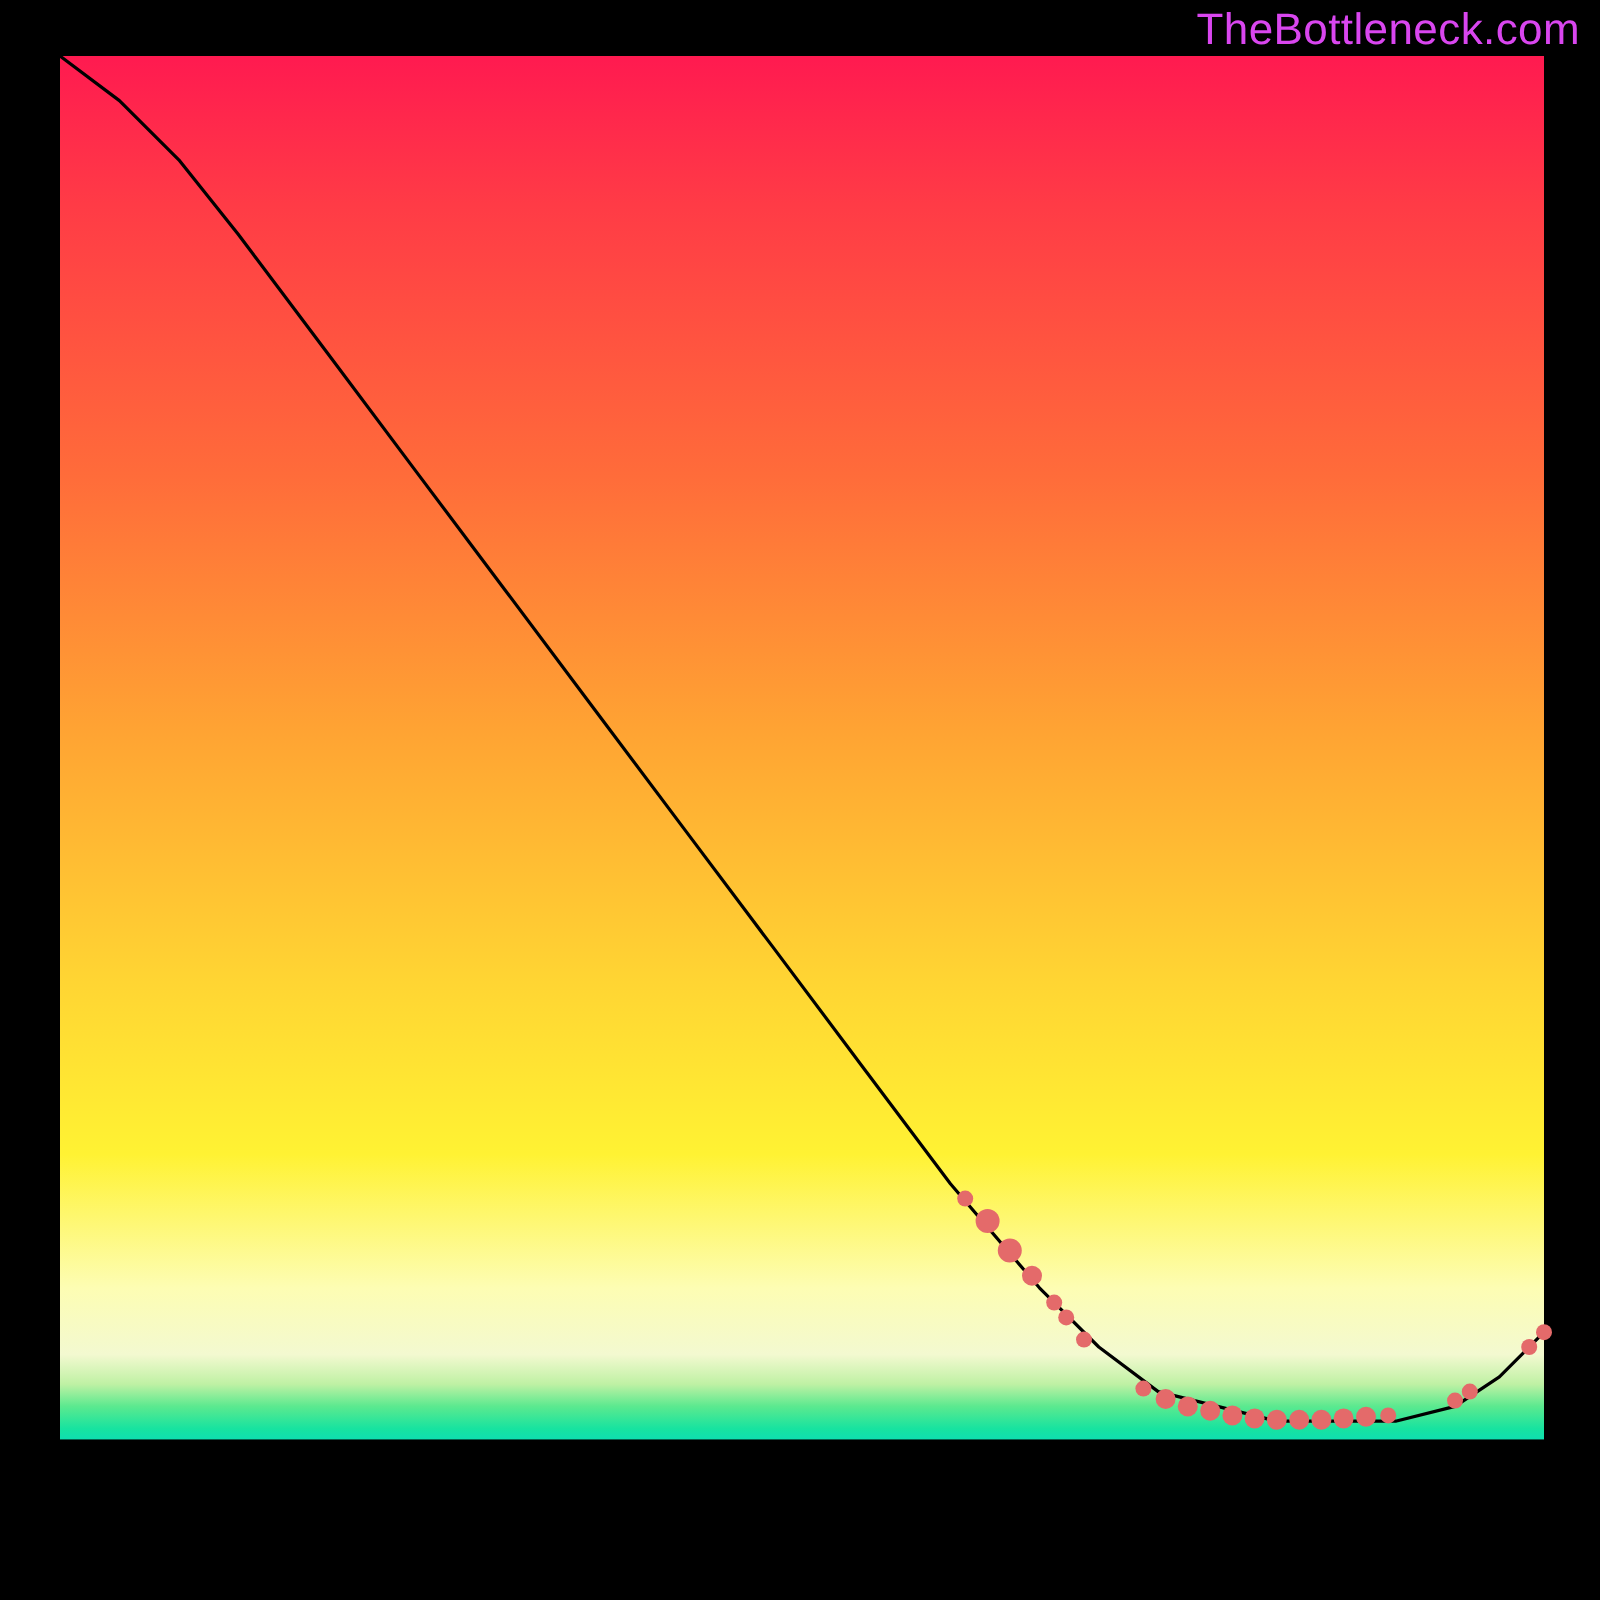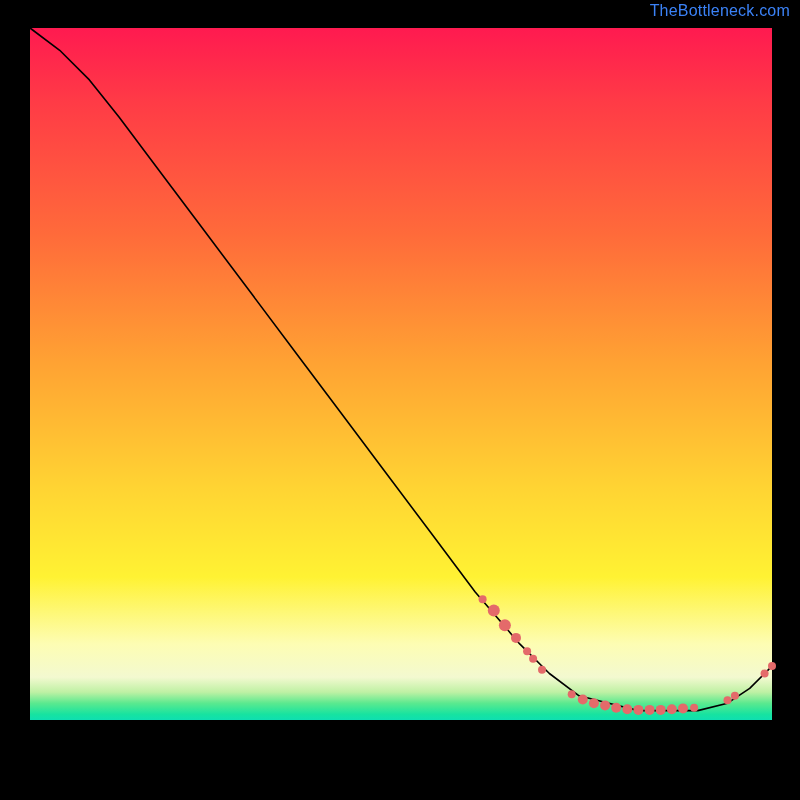--- a/index.html
+++ b/index.html
@@ -14,22 +14,22 @@
   .frame {
     position: relative;
     width: 800px;
     height: 800px;
     background: #000;
   }
   .watermark {
     position: absolute;
     top: 2px;
     right: 10px;
-    color: #3b82f6;
-    font-size: 16px;
+    color: #d946ef;
+    font-size: 22px;
     letter-spacing: 0.2px;
     font-weight: 400;
   }
   .plot {
     position: absolute;
     left: 30px;
     top: 28px;
     width: 742px;
     height: 742px;
     

